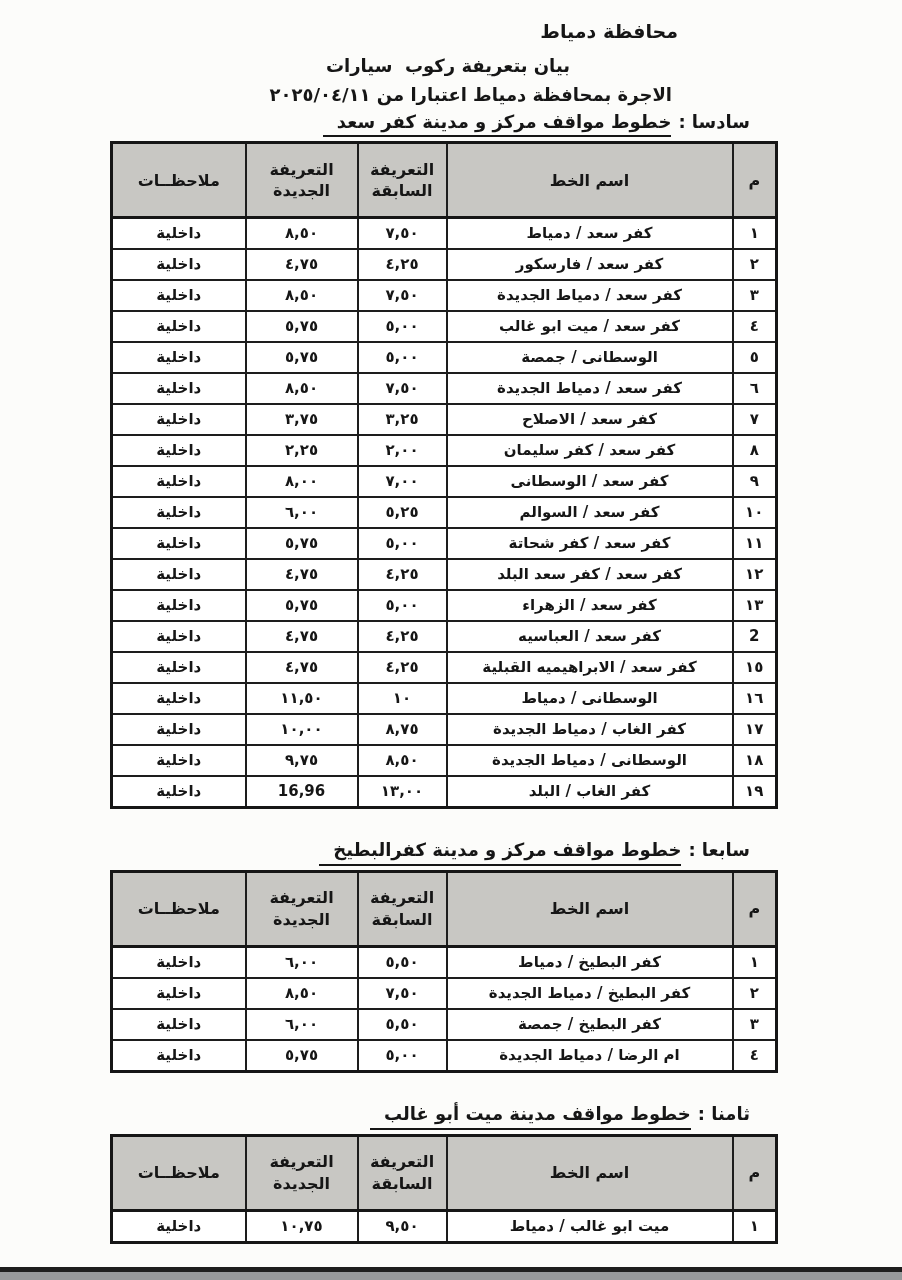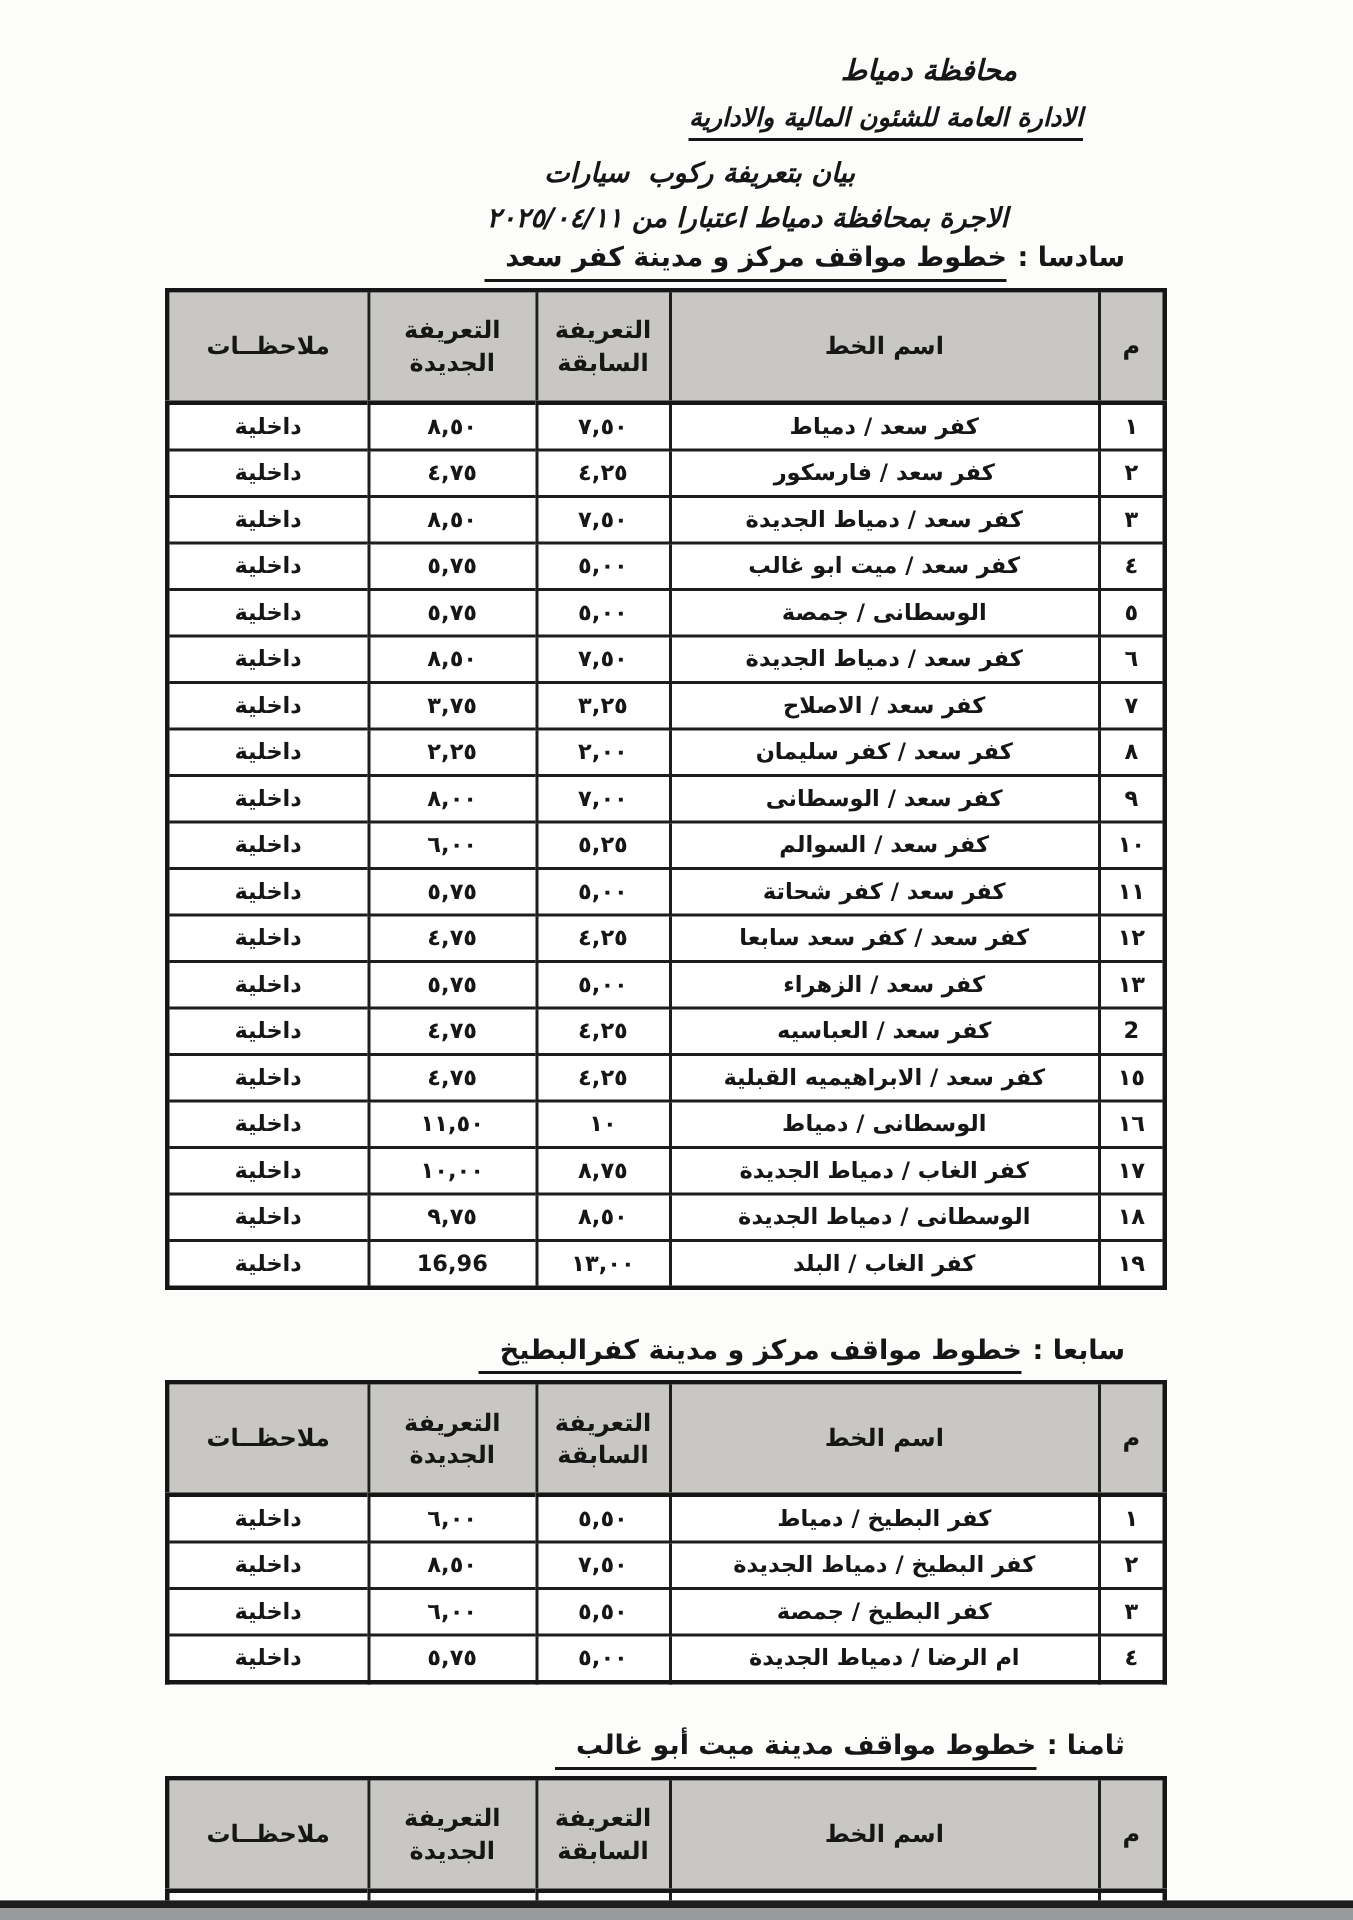--- a/index.html
+++ b/index.html
@@ -2,21 +2,21 @@
 <html lang="ar" dir="rtl"><head>
 <meta charset="utf-8">
 <style>
   html,body{margin:0;padding:0;}
   body{
     width:902px;height:1280px;position:relative;overflow:hidden;
     background:#fcfcfa;color:#161616;
     font-family:"DejaVu Sans","Liberation Sans",sans-serif;
     direction:rtl;font-weight:bold;
   }
-  .hdr{padding-top:36px;font-style:italic;}
+  .hdr{padding-top:20px;}
   .hdr div{white-space:pre;line-height:1.25;width:fit-content;}
   .h1{font-size:19px;margin-right:224px;}
   .h2{font-size:17px;margin-right:180px;margin-top:9px;
       border-bottom:2.5px solid #161616;padding-bottom:2px;}
   .h3{font-size:18px;margin-right:332px;margin-top:11px;}
   .h4{font-size:18px;margin-right:230px;margin-top:7px;}
 
   .section{margin-top:4px;}
   .section + .section{margin-top:30px;}
   .sec-title{
@@ -46,21 +46,20 @@
   .scan-band{
     position:absolute;left:0;right:0;bottom:0;height:13px;
     background:#97999b;border-top:5px solid #1e1e1e;box-sizing:border-box;
   }
 </style>
 </head>
 <body>
 
 <div class="hdr">
   <div class="h1">محافظة دمياط</div>
-  <div class="h2">الادارة العامة للشئون المالية والادارية</div>
   <div class="h3">بيان بتعريفة ركوب  سيارات</div>
   <div class="h4">الاجرة بمحافظة دمياط اعتبارا من ٢٠٢٥/٠٤/١١</div>
 </div>
 
 <div id="sections">
   <section class="section">
     <h2 class="sec-title">
       <span class="pfx">سادسا :</span><span class="u">خطوط مواقف مركز و مدينة كفر سعد</span>
     </h2>
     <table class="tariff">
@@ -170,21 +169,21 @@
   <tr>
     <td class="c-num">١١</td>
     <td class="c-name">كفر سعد / كفر شحاتة</td>
     <td class="c-prev">٥,٠٠</td>
     <td class="c-new">٥,٧٥</td>
     <td class="c-notes">داخلية</td>
   </tr>
 
   <tr>
     <td class="c-num">١٢</td>
-    <td class="c-name">كفر سعد / كفر سعد سابعا</td>
+    <td class="c-name">كفر سعد / كفر سعد البلد</td>
     <td class="c-prev">٤,٢٥</td>
     <td class="c-new">٤,٧٥</td>
     <td class="c-notes">داخلية</td>
   </tr>
 
   <tr>
     <td class="c-num">١٣</td>
     <td class="c-name">كفر سعد / الزهراء</td>
     <td class="c-prev">٥,٠٠</td>
     <td class="c-new">٥,٧٥</td>

